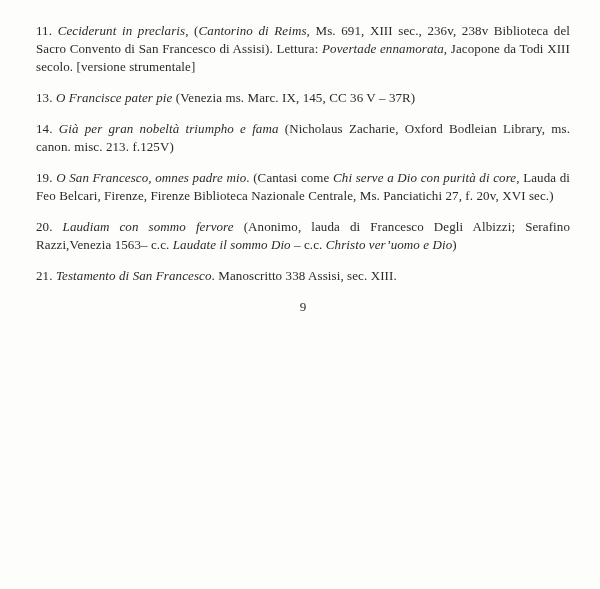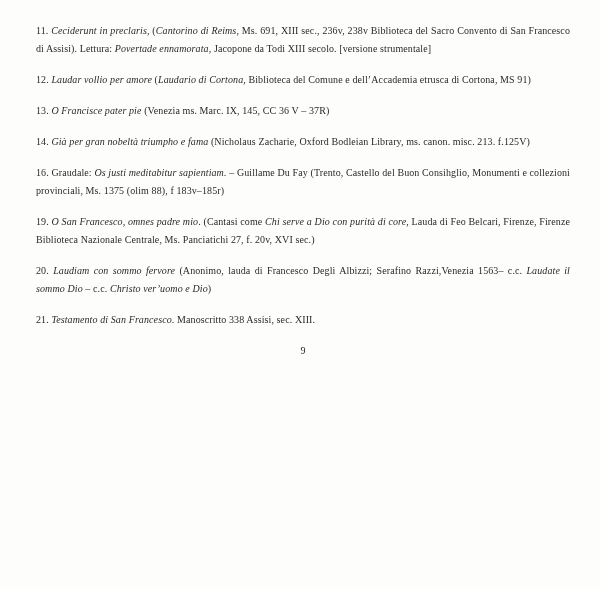--- a/index.html
+++ b/index.html
@@ -8,21 +8,21 @@
     background: #fdfdfc;
   }
   .page {
     position: relative;
     box-sizing: border-box;
     width: 600px;
     height: 589px;
     background: #fdfdfc;
     padding: 22px 30px 0 36px;
     font-family: "Liberation Serif", "DejaVu Serif", serif;
-    font-size: 10px;
+    font-size: 13px;
     line-height: 18px;
     color: #2a2a2a;
     overflow: hidden;
   }
   .entry {
     margin: 0 0 13px 0;
     text-align: justify;
     letter-spacing: 0.1px;
   }
   .entry i {
@@ -33,22 +33,20 @@
     text-align: center;
     letter-spacing: 0.1px;
   }
 </style>
 </head>
 <body>
 
 <div class="page">
   <div>
       <p class="entry"><span>11. </span><i>Ceciderunt in preclaris</i><span>, (</span><i>Cantorino di Reims</i><span>, Ms. 691, XIII sec., 236v, 238v Biblioteca del Sacro Convento di San Francesco di Assisi). Lettura: </span><i>Povertade ennamorata</i><span>, Jacopone da Todi XIII secolo. [versione strumentale]</span></p>
-      <p class="entry"><span>12. </span><i>Laudar vollio per amore</i><span> (</span><i>Laudario di Cortona</i><span>, Biblioteca del Comune e dell’Accademia etrusca di Cortona, MS 91)</span></p>
       <p class="entry"><span>13. </span><i>O Francisce pater pie</i><span> (Venezia ms. Marc. IX, 145, CC 36 V – 37R)</span></p>
       <p class="entry"><span>14. </span><i>Già per gran nobeltà triumpho e fama</i><span> (Nicholaus Zacharie, Oxford Bodleian Library, ms. canon. misc. 213. f.125V)</span></p>
-      <p class="entry"><span>16. Graudale: </span><i>Os justi meditabitur sapientiam.</i><span> – Guillame Du Fay (Trento, Castello del Buon Consihglio, Monumenti e collezioni provinciali, Ms. 1375 (olim 88), f 183v–185r)</span></p>
       <p class="entry"><span>19. </span><i>O San Francesco, omnes padre mio</i><span>. (Cantasi come </span><i>Chi serve a Dio con purità di core</i><span>, Lauda di Feo Belcari, Firenze, Firenze Biblioteca Nazionale Centrale, Ms. Panciatichi 27, f. 20v, XVI sec.)</span></p>
       <p class="entry"><span>20. </span><i>Laudiam con sommo fervore</i><span> (Anonimo, lauda di Francesco Degli Albizzi; Serafino Razzi,Venezia 1563– c.c. </span><i>Laudate il sommo Dio</i><span> – c.c. </span><i>Christo ver’uomo e Dio</i><span>)</span></p>
       <p class="entry"><span>21. </span><i>Testamento di San Francesco</i><span>. Manoscritto 338 Assisi, sec. XIII.</span></p>
     </div>
   <div class="page-number">9</div>
 </div>
 
 </body></html>

